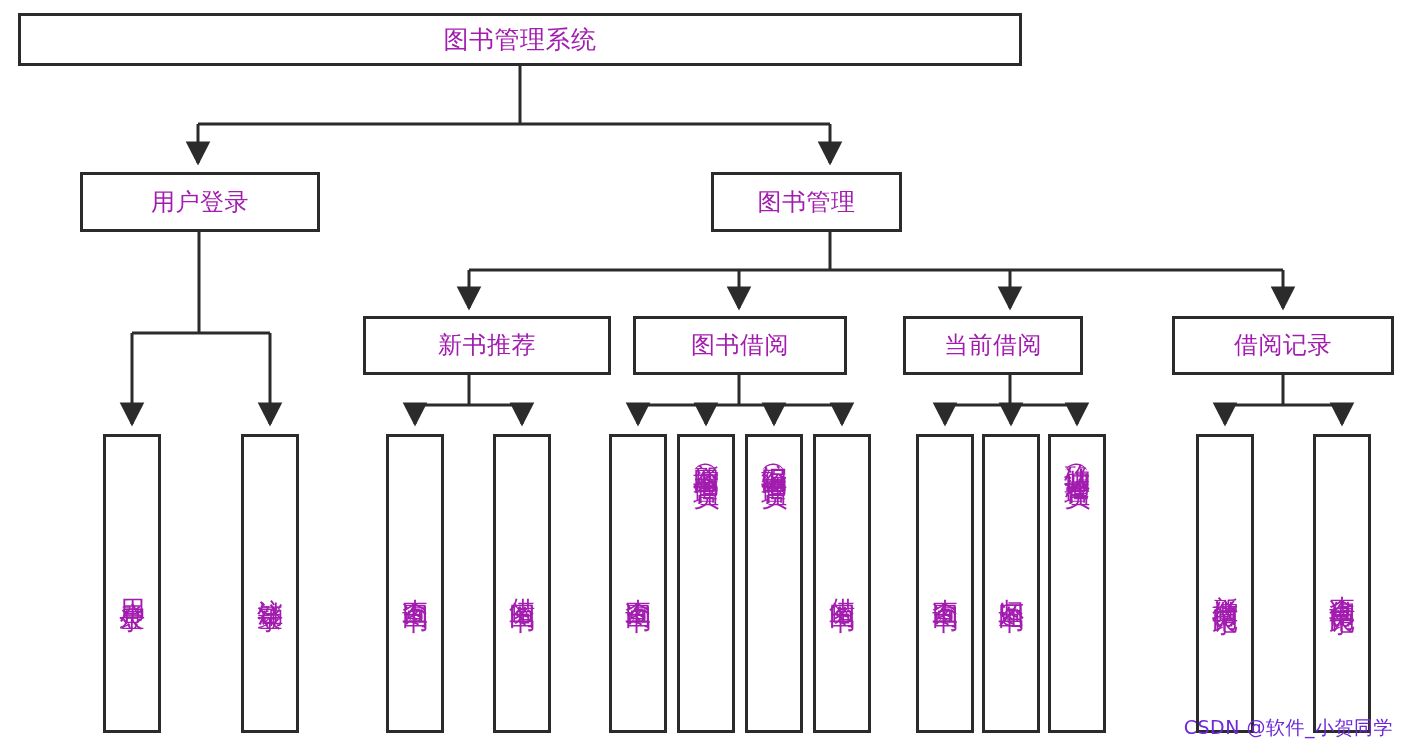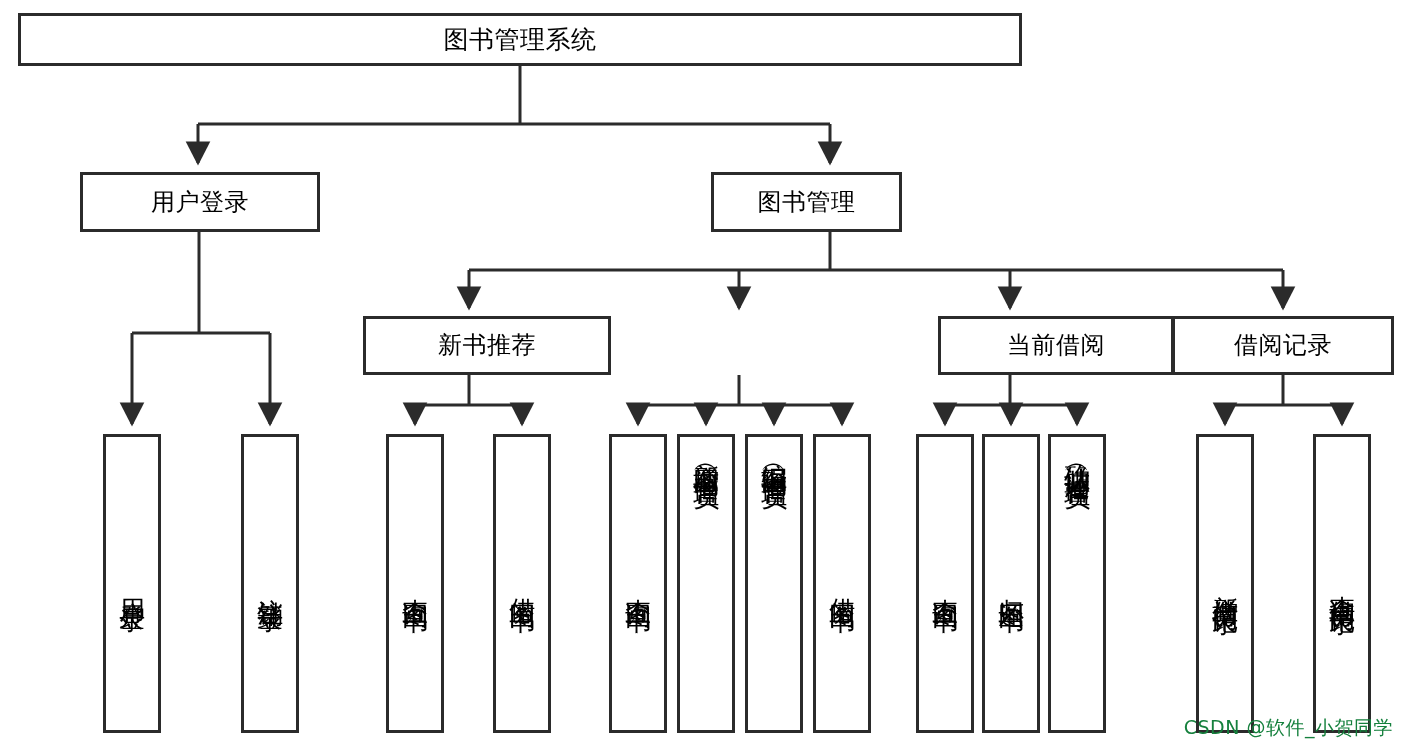--- a/index.html
+++ b/index.html
@@ -36,21 +36,21 @@
     justify-content: center;
     color: #1d1d1d;
   }
   .node.root {
     border-width: 3px;
   }
   .node-label {
     display: block;
     text-align: center;
     line-height: 1.18;
-    color: #000000;
+    color: #a21caf;
     letter-spacing: 0.5px;
   }
   .node.horizontal .node-label {
     font-size: 25px;
     white-space: nowrap;
   }
   .node.level2 .node-label {
     font-size: 24px;
   }
   .node.leaf {
@@ -77,21 +77,21 @@
   }
   .leaf-inner.top-align {
     align-items: flex-start;
     padding-top: 6px;
   }
   #watermark {
     position: absolute;
     right: 12px;
     bottom: 6px;
     font-size: 19px;
-    color: #15803d;
+    color: #6d28d9;
     white-space: nowrap;
     letter-spacing: 0.5px;
   }
 </style>
 </head>
 <body>
 
 <div id="diagram-root">
 
   <svg id="wires" viewBox="0 0 1405 747" xmlns="http://www.w3.org/2000/svg">
@@ -153,22 +153,25 @@
   </div>
 
   <div class="node horizontal level2" style="left:711px; top:172px; width:191px; height:60px;">
     <span class="node-label">图书管理</span>
   </div>
 
   <div class="node horizontal level2" style="left:363px; top:316px; width:248px; height:59px;">
     <span class="node-label">新书推荐</span>
   </div>
 
-
-  <div class="node horizontal level2" style="left:938px; top:316px; width:236px; height:59px;">
+  <div class="node horizontal level2" style="left:633px; top:316px; width:214px; height:59px;">
+    <span class="node-label">图书借阅</span>
+  </div>
+
+  <div class="node horizontal level2" style="left:903px; top:316px; width:180px; height:59px;">
     <span class="node-label">当前借阅</span>
   </div>
 
   <div class="node horizontal level2" style="left:1172px; top:316px; width:222px; height:59px;">
     <span class="node-label">借阅记录</span>
   </div>
 
   <div class="node leaf" style="left:103px; top:434px; width:58px; height:299px;">
     <span class="leaf-inner">
       <span class="node-label">用户登录</span>

